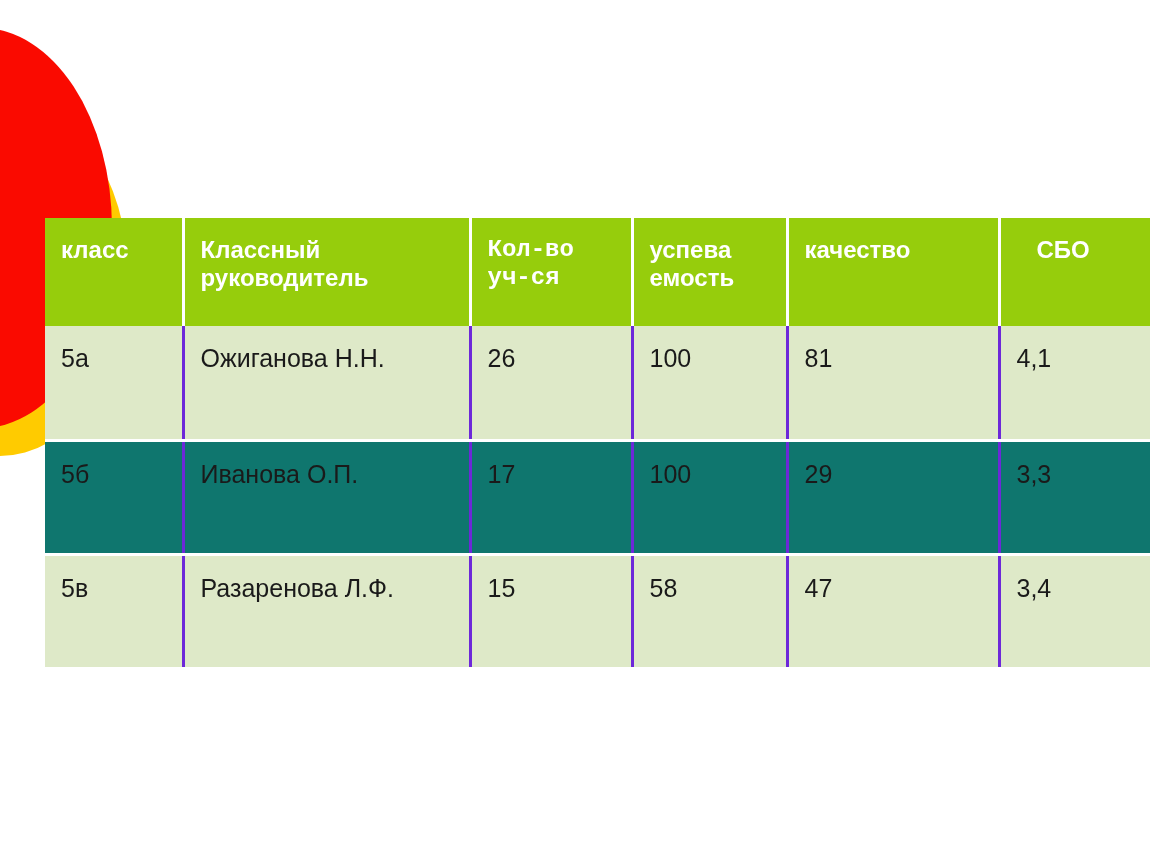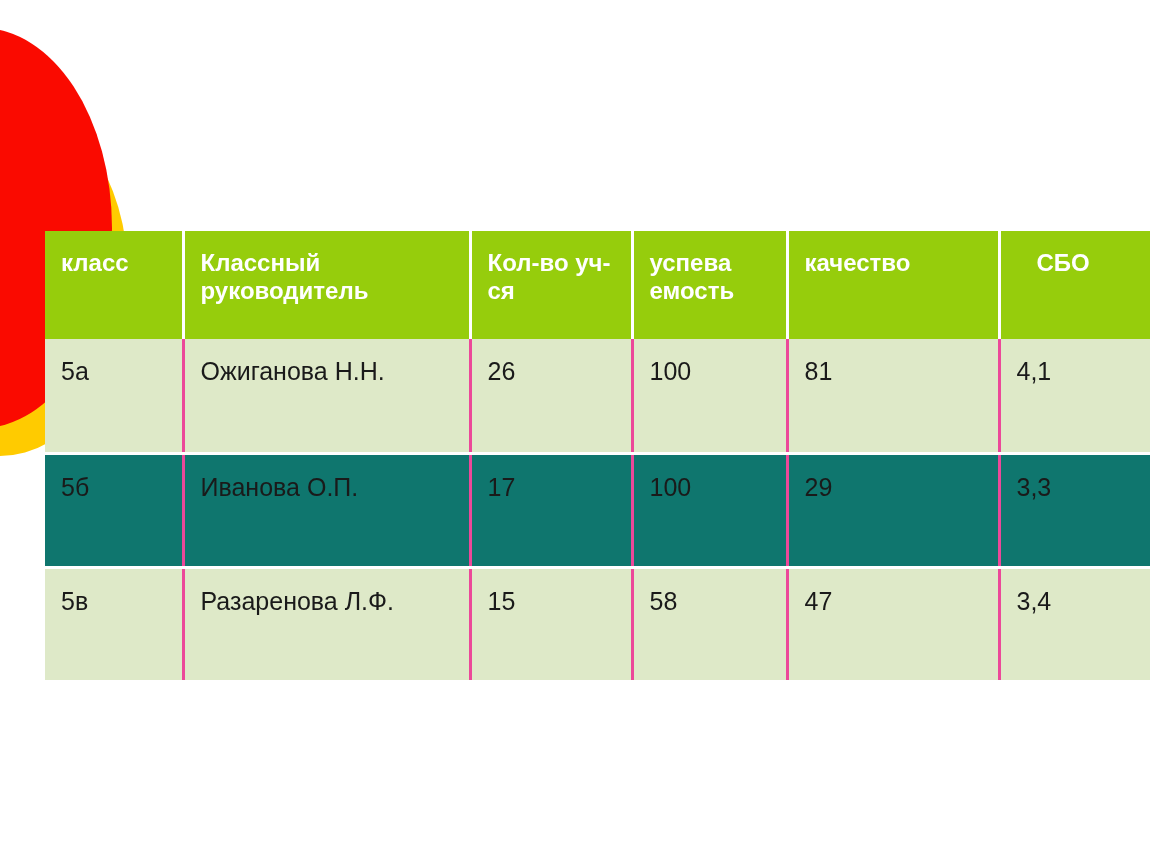--- a/index.html
+++ b/index.html
@@ -64,21 +64,21 @@
     margin-top: 22px;
     width: 904px;
     height: 3px;
     background: #000000;
   }
 
   
   .table-wrap {
     position: absolute;
     left: 45px;
-    top: 231px;
+    top: 218px;
     width: 1052px;
     z-index: 3;
   }
   table.grades {
     border-collapse: collapse;
     table-layout: fixed;
     width: 1105px;
   }
   table.grades th,
   table.grades td {
@@ -99,37 +99,37 @@
   }
   table.grades thead th:last-child {
     border-right: none;
     padding-left: 36px;
   }
   table.grades tbody td {
     font-size: 25px;
     font-weight: normal;
     color: #1a1a1a;
     height: 114px;
-    border-right: 3px solid #ec4899;
+    border-right: 3px solid #6d28d9;
     border-bottom: 3px solid #ffffff;
   }
   table.grades tbody td:last-child {
     border-right: none;
   }
   table.grades tbody tr.row-even td {
     background: #dee9c8;
   }
   table.grades tbody tr.row-odd td {
     background: #0f766e;
   }
 
   
   .col-class    { width: 138px; }
   .col-teacher  { width: 287px; }
-  .col-count    { width: 162px; }
+  .col-count    { width: 162px; font-family: Liberation Mono, monospace; }
   .col-progress { width: 155px; }
   .col-quality  { width: 212px; }
   .col-sbo      { width: 151px; }
 
   .hdr-wrap { display: block; max-width: 9em; }
 </style>
 </head>
 <body>
 
 <div class="slide">

